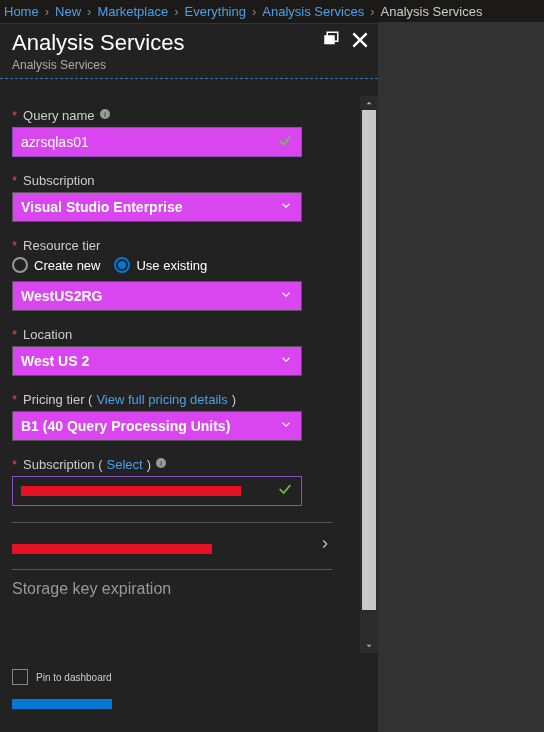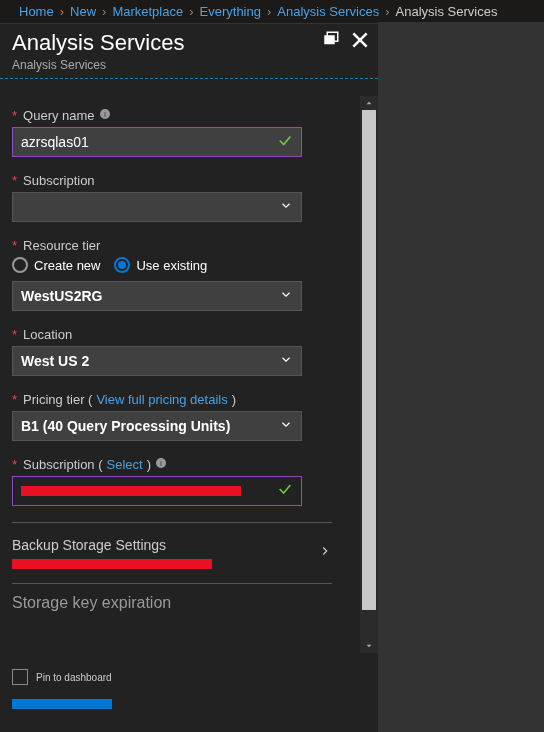--- a/index.html
+++ b/index.html
@@ -1,38 +1,38 @@
 <!DOCTYPE html>
 <html><head>
 <meta charset="utf-8">
 <style>
   * { box-sizing: border-box; margin: 0; padding: 0; }
   html, body { width: 544px; height: 732px; background: #1b1a19; font-family: "Segoe UI", Arial, sans-serif; color: #fff; overflow: hidden; }
-  .breadcrumb { display: flex; align-items: flex-end; gap: 6px; padding: 4px 19px; font-size: 13px; color: #4aa0e6; flex-wrap: wrap; }
+  .breadcrumb { display: flex; align-items: flex-end; gap: 6px; padding: 4px 4px; font-size: 13px; color: #4aa0e6; flex-wrap: wrap; }
   .breadcrumb .sep { color: #888; }
   .breadcrumb .current { color: #ccc; }
   .panel { position: relative; width: 378px; height: 710px; background: #222; border-top: 1px solid #333; }
   .panel-header { padding: 6px 12px 2px 12px; border-bottom: 1px dashed #2a7ab0; }
   .panel-title { font-size: 22px; font-weight: 300; color: #fff; }
   .panel-sub { font-size: 12px; color: #aaa; margin-top: 2px; margin-bottom: 4px;}
   .panel-actions { position: absolute; top: 6px; right: 8px; display: flex; gap: 10px; }
   .panel-actions svg { width: 18px; height: 18px; fill: #fff; }
   .panel-actions .close svg { width: 20px; height: 20px; }
   .form-area { position: absolute; top: 72px; left: 0; right: 0; bottom: 80px; padding: 12px 12px 0 12px; overflow: hidden; }
   .scroll-track { position: absolute; right: 0; top: 72px; bottom: 80px; width: 18px; background: #2b2b2b; }
   .scroll-thumb { position: absolute; left: 2px; right: 2px; top: 14px; height: 500px; background: #c8c8c8; }
   .scroll-arrow { position: absolute; left: 0; right: 0; height: 14px; display:flex; align-items:center; justify-content:center;}
   .scroll-arrow.up { top:0; }
   .scroll-arrow.down { bottom:0; }
   .scroll-arrow svg { width:10px; height:10px; fill:#aaa; }
   .field { margin-bottom: 16px; }
   .label { font-size: 13px; color: #ccc; margin-bottom: 4px; display:flex; align-items:center; gap:4px;}
   .req { color: #e74856; margin-right:2px;}
   .info-icon svg { width:12px; height:12px; fill:#999; }
-  .textbox, .selectbox { width: 290px; height: 30px; background: #404040; border: 1px solid #555; color: #fff; font-size: 14px; padding: 0 30px 0 8px; display:flex; align-items:center; position:relative;}
+  .textbox, .selectbox { width: 290px; height: 30px; background: #d946ef; border: 1px solid #555; color: #fff; font-size: 14px; padding: 0 30px 0 8px; display:flex; align-items:center; position:relative;}
   .textbox.valid { border: 1px solid #8a4fbf; }
   .textbox .check { position:absolute; right:8px; top:50%; transform:translateY(-50%);}
   .textbox .check svg { width:16px; height:16px; stroke:#6cc644; fill:none; stroke-width:2.5;}
   .selectbox { cursor:pointer;}
   .selectbox .chev { position:absolute; right:8px; top:50%; transform:translateY(-50%);}
   .selectbox .chev svg { width:14px; height:14px; stroke:#fff; fill:none; stroke-width:2;}
   .selectbox.bold span:first-child { font-weight:600; }
   .radio-row { display:flex; gap:14px; align-items:center; }
   .radio { display:flex; align-items:center; gap:6px; font-size:13px; color:#fff; cursor:pointer;}
   .radio .circle { width:16px; height:16px; border-radius:50%; border:2px solid #999; display:flex; align-items:center; justify-content:center;}
@@ -102,20 +102,21 @@
             </svg></span>
       </div>
     </div>
 
     <div class="field">
       <div class="label">
           <span class="req">*</span>
           <span>Subscription</span>
         </div>
       <div class="selectbox bold">
+        <span>Visual Studio Enterprise</span>
         <span class="chev"><svg viewBox="0 0 24 24">
               <path d="M6 9 L12 15 L18 9"></path>
             </svg></span>
       </div>
     </div>
 
     <div class="field">
       <div class="label">
           <span class="req">*</span>
           <span>Resource tier</span>
@@ -185,21 +186,20 @@
         <span class="check" style="position:absolute; right:8px; top:50%; transform:translateY(-50%);"><svg viewBox="0 0 24 24" width="16" height="16">
               <path d="M4 12 L10 18 L20 6" stroke="#6cc644" fill="none" stroke-width="2.5"></path>
             </svg></span>
       </div>
     </div>
 
     <div class="divider"></div>
 
     <div class="backup-row">
       <div>
-        <div class="backup-title">Backup Storage Settings</div>
         <div class="redact" style="width:200px; margin-top:6px;"></div>
       </div>
       <span class="chev-right"><svg viewBox="0 0 24 24">
             <path d="M9 6 L15 12 L9 18"></path>
           </svg></span>
     </div>
 
     <div class="divider"></div>
 
     <div class="cutoff">Storage key expiration</div>

